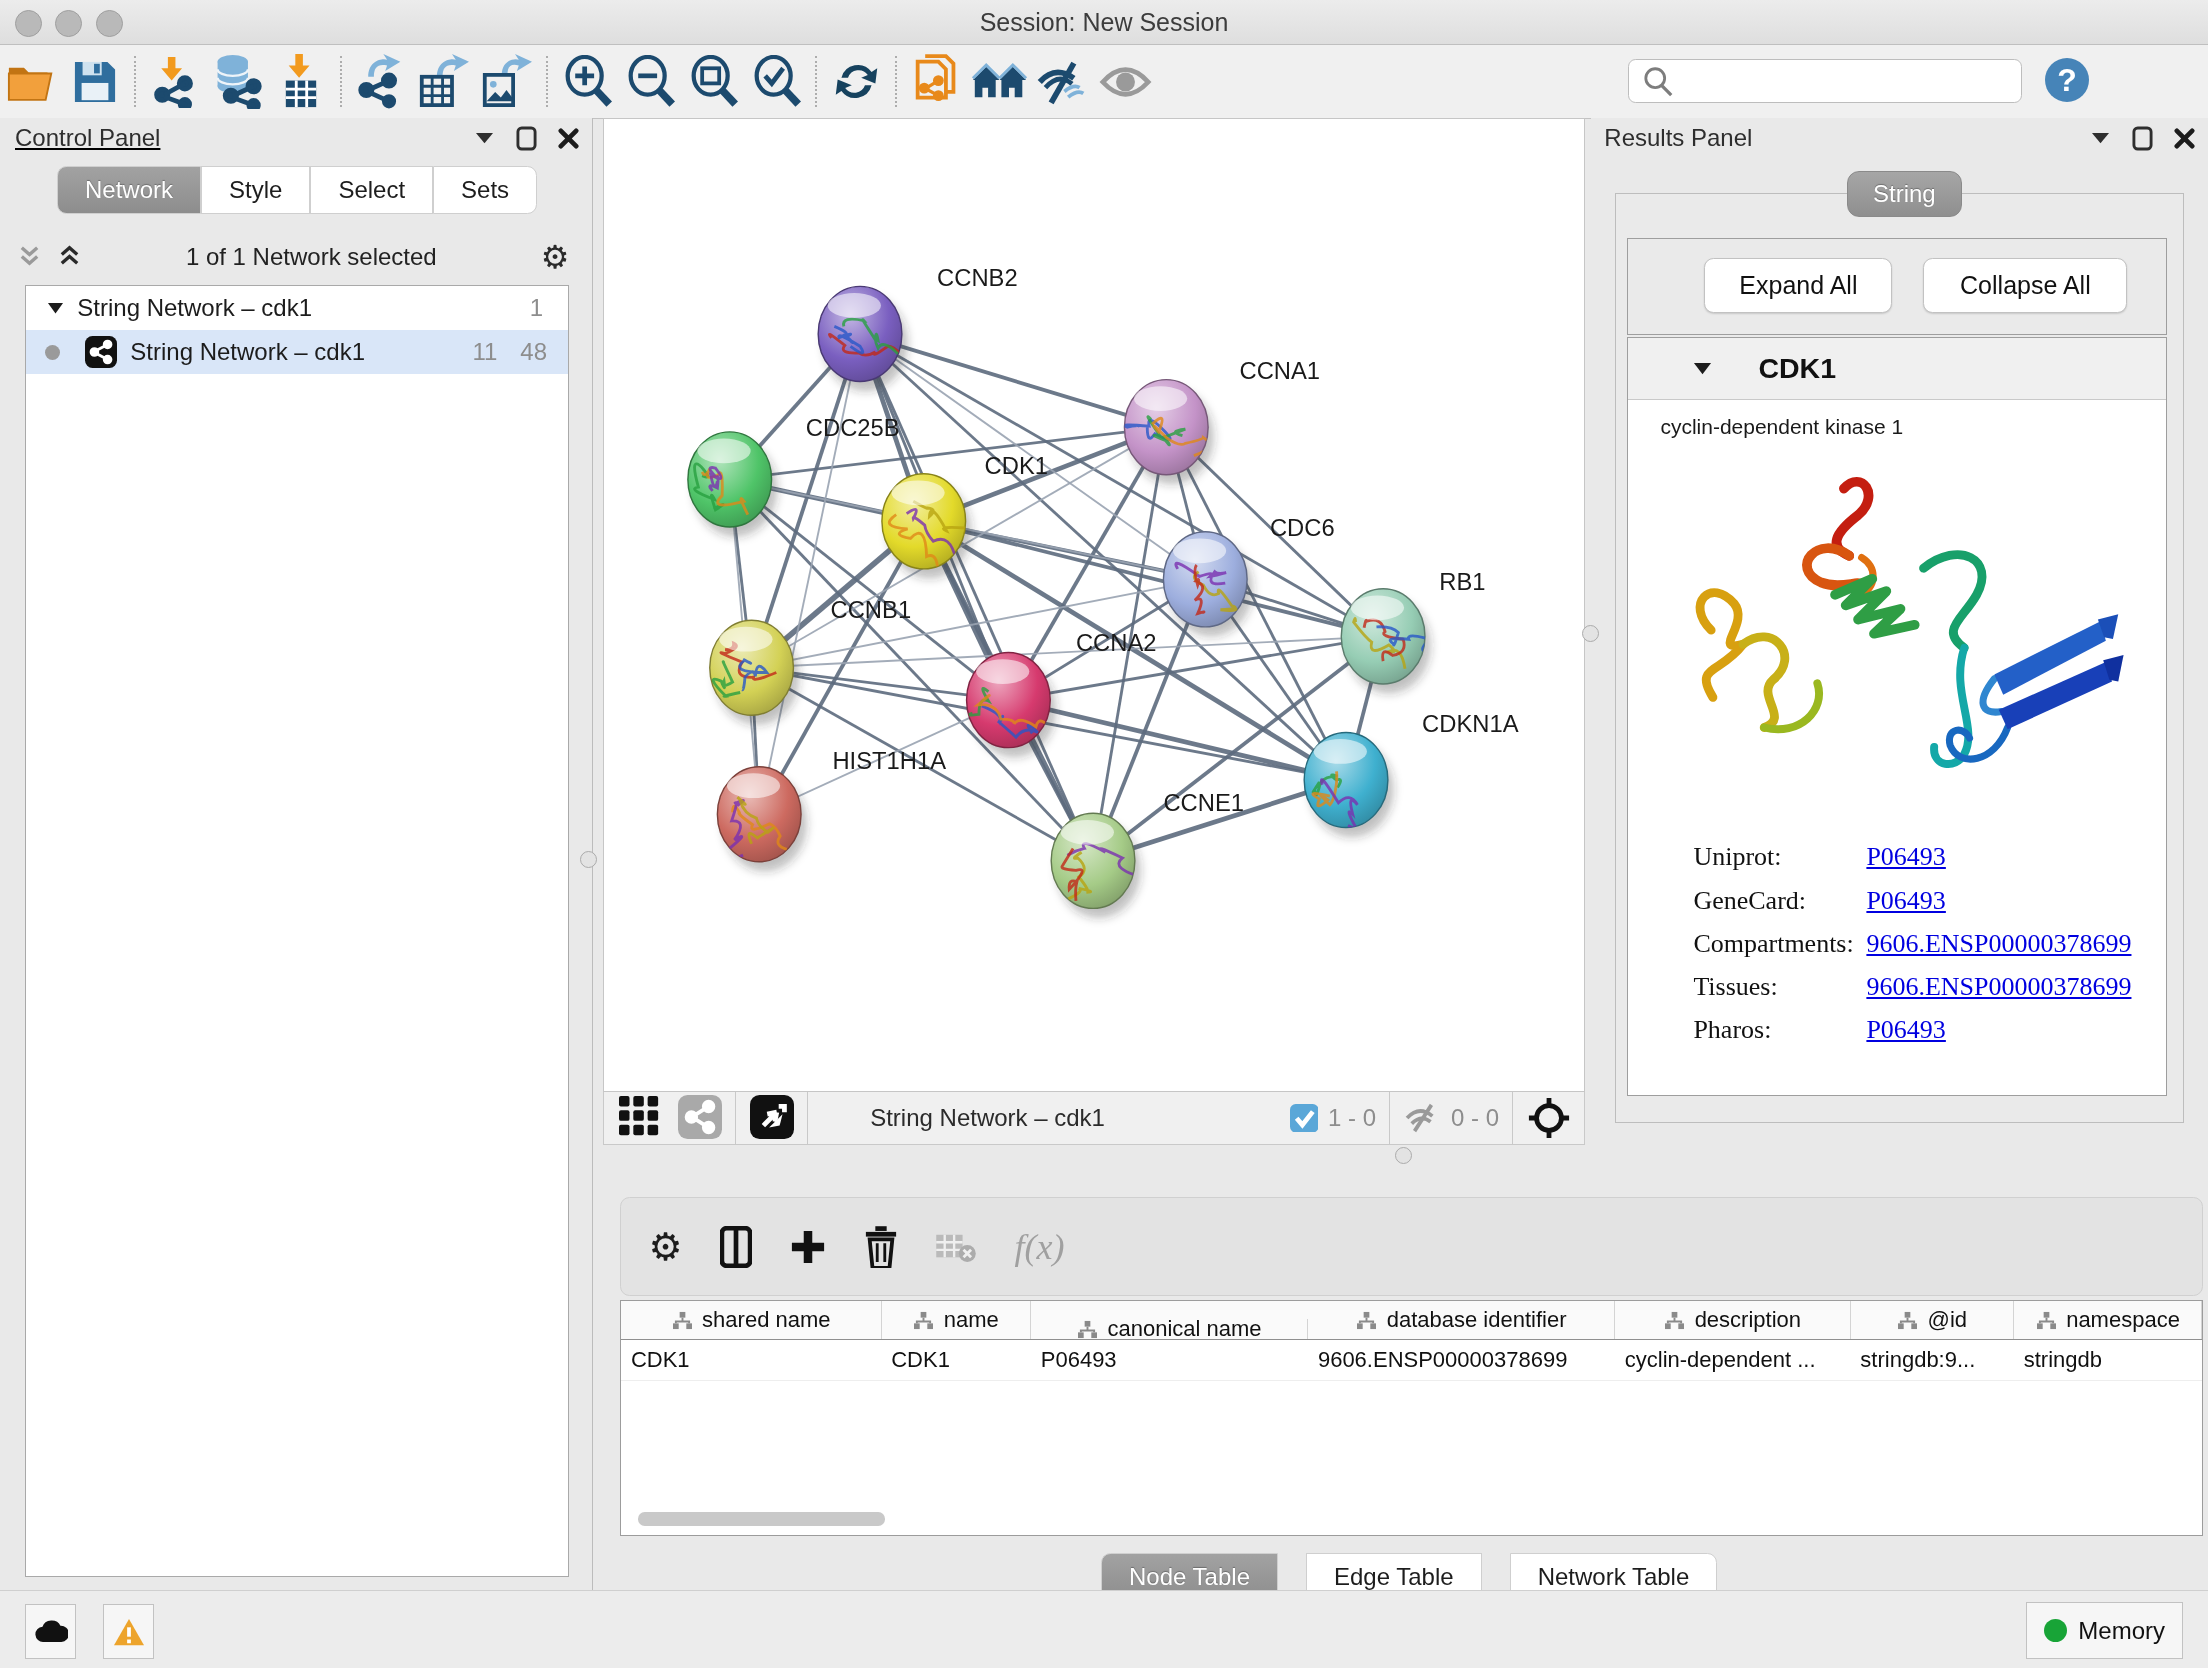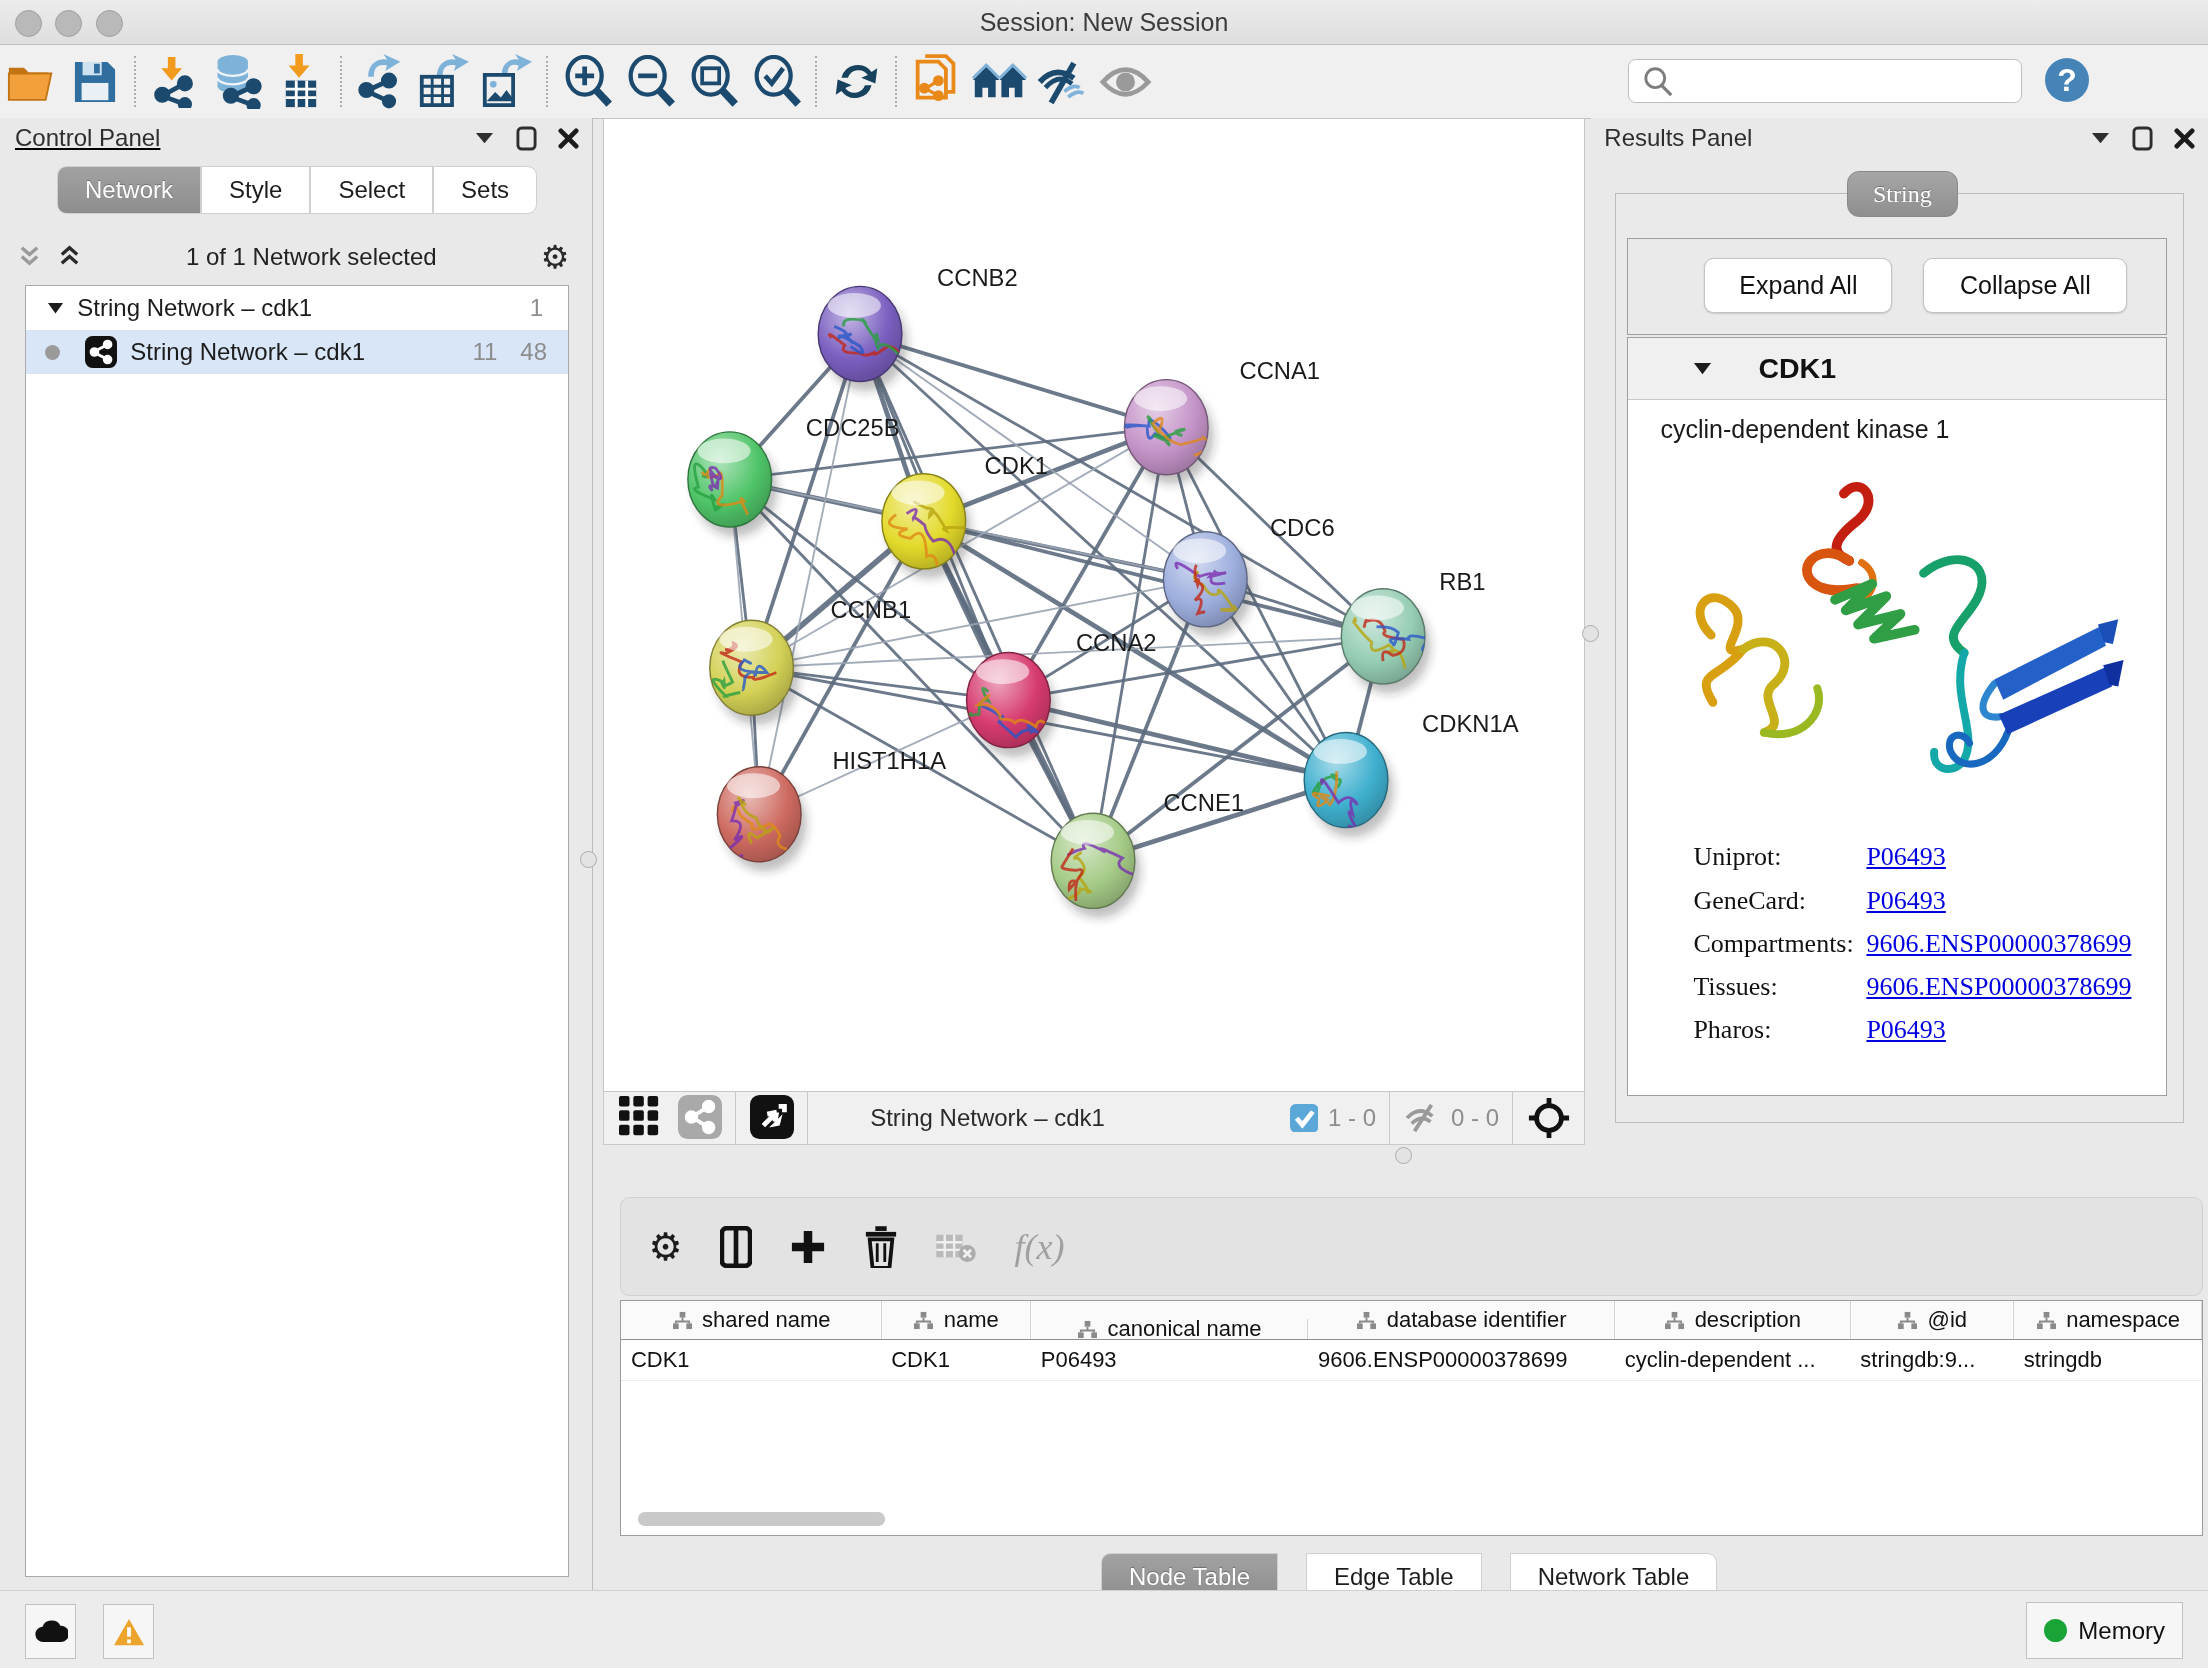--- a/index.html
+++ b/index.html
@@ -53,29 +53,29 @@
   .nettb{position:absolute;left:603px;top:1092px;width:982px;height:53px;background:#f0f0f0;
     border:1px solid #c9c9c9;border-top:none;display:flex;align-items:center;box-sizing:border-box;}
   .nsep{width:0;height:100%;border-left:1px solid #c9c9c9;margin:0 13.3px;}
   .nettitle{font-size:24px;color:#2b2b2b;}
   .ncount{font-size:24px;color:#8d8d8d;margin-left:9.5px;}
 
   
   .rpanel{position:absolute;left:1591px;top:118px;width:617px;height:1030px;background:#e9e9e9;}
   .rtab{position:absolute;left:256px;top:53px;z-index:3;height:44px;padding:0 25px;border-radius:12px;
     background:linear-gradient(#a6a6a6,#8f8f8f);color:#fff;font-size:24px;display:flex;align-items:center;
-    border:1px solid #8a8a8a;text-shadow:0 -1px 1px rgba(0,0,0,.3);font-family:Liberation Serif, serif;}
+    border:1px solid #8a8a8a;text-shadow:0 -1px 1px rgba(0,0,0,.3);}
   .rarea{position:absolute;left:24px;top:75px;width:567px;height:928px;background:#eaeaea;border:1.9px solid #bdbdbd;}
   .rbox1{position:absolute;left:11.4px;top:44px;width:538px;height:95px;background:#eaeaea;border:1.9px solid #9e9e9e;}
   .rbtn{position:absolute;top:19px;height:53px;border:1px solid #c2c2c2;border-radius:9.5px;background:#fff;
     font-size:25px;color:#111;display:flex;align-items:center;justify-content:center;box-shadow:0 1px 1.9px rgba(0,0,0,.15);}
   .rcard{position:absolute;left:11.4px;top:143px;width:538px;height:757px;border:1.9px solid #9e9e9e;background:#fff;}
   .rcard-head{height:61px;background:#f0f0f0;border-bottom:1px solid #c9c9c9;display:flex;align-items:center;}
   .gene{font-size:28.5px;font-weight:bold;color:#111;margin-left:46px;}
-  .rdesc{font-size:25px;color:#1a1a1a;padding:15px 0 0 32px;border-bottom:0;}
+  .rdesc{font-size:21px;color:#1a1a1a;padding:15px 0 0 32px;border-bottom:0;}
   .xlinks{font-family:"Liberation Serif","DejaVu Serif",serif;position:absolute;left:0;right:0;top:491px;}
   .xl-title{font-size:27.6px;font-weight:bold;color:#000;margin-left:44px;}
   .xlrow{display:flex;font-size:26px;margin:13.3px 0 0 65px;}
   .xlrow .lbl{width:173px;color:#111;}
   .xlrow .val{color:#0000e0;text-decoration:underline;}
 
   
   .tpanel{position:absolute;left:609px;top:1148px;width:1600px;height:442px;background:#e9e9e9;}
   .ttools{position:absolute;left:11.4px;top:49px;right:5.7px;height:99px;background:#e3e3e3;border:1px solid #d0d0d0;
     border-radius:9.5px;display:flex;align-items:center;gap:38px;padding-left:27px;box-sizing:border-box;}

